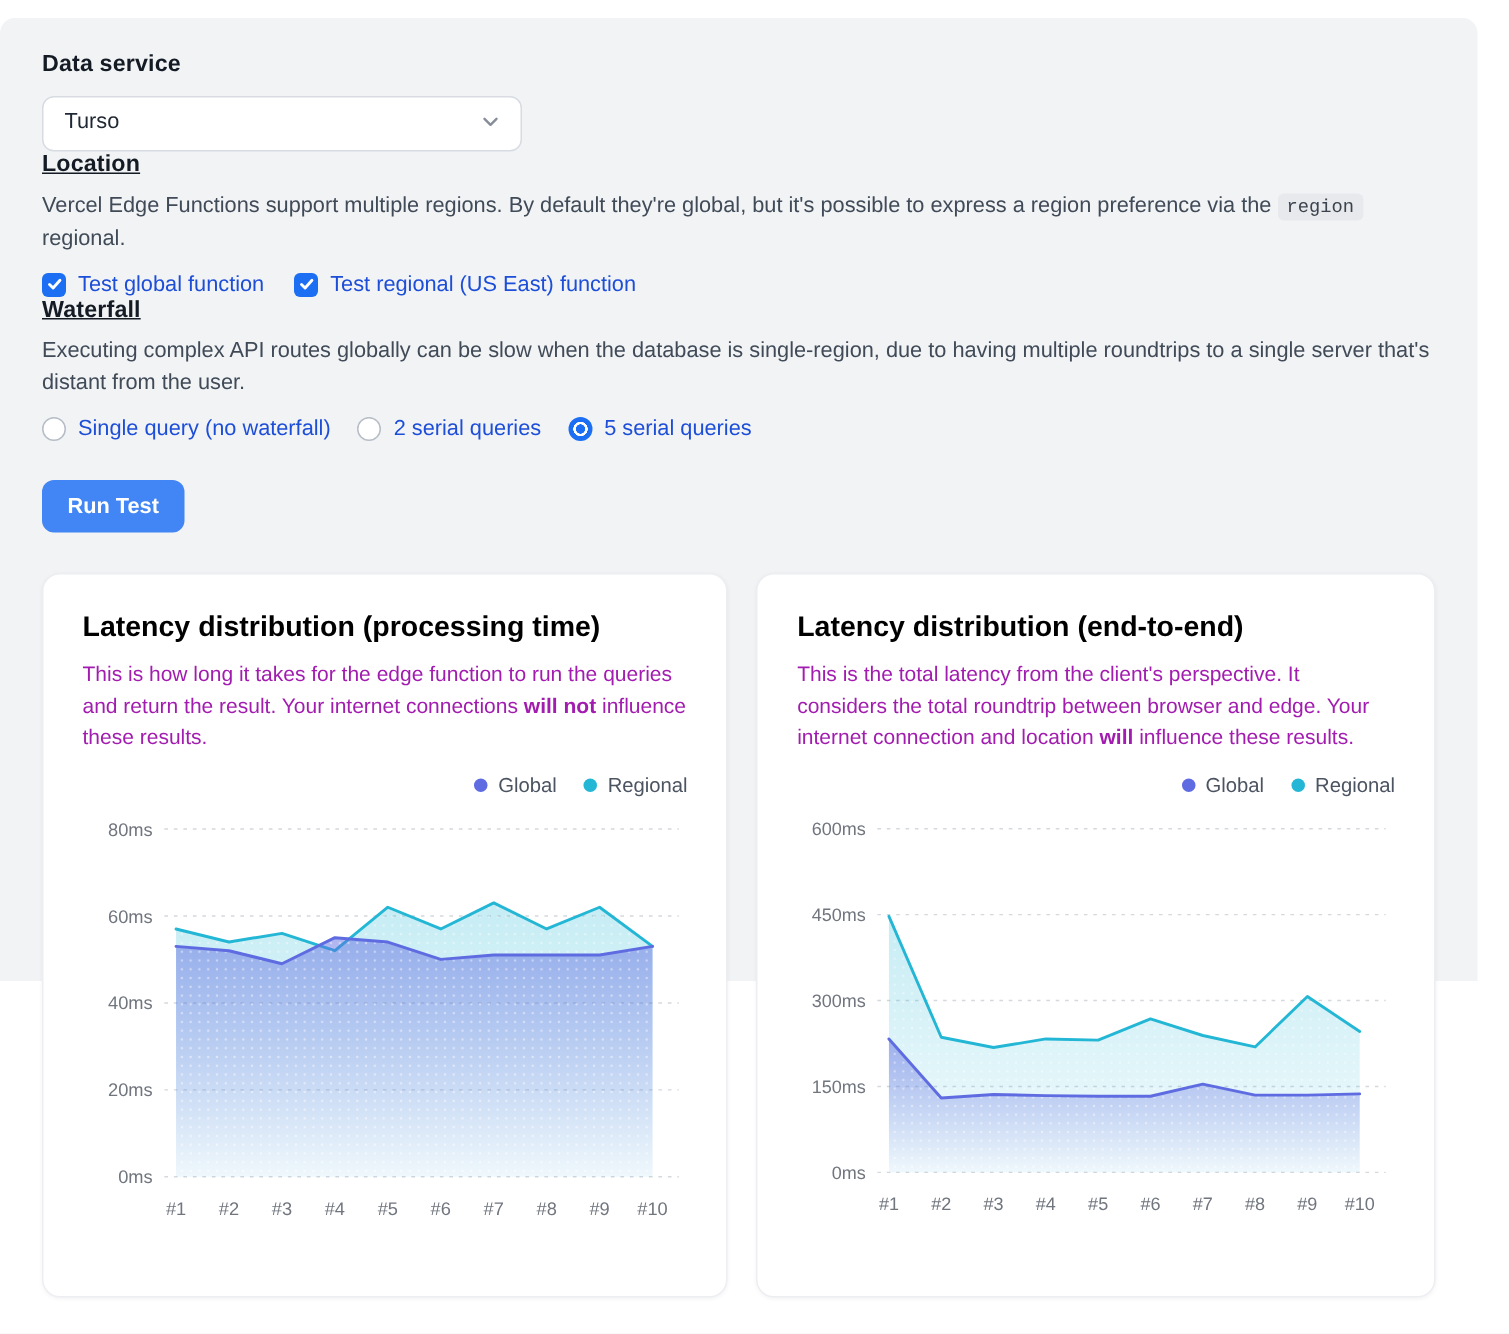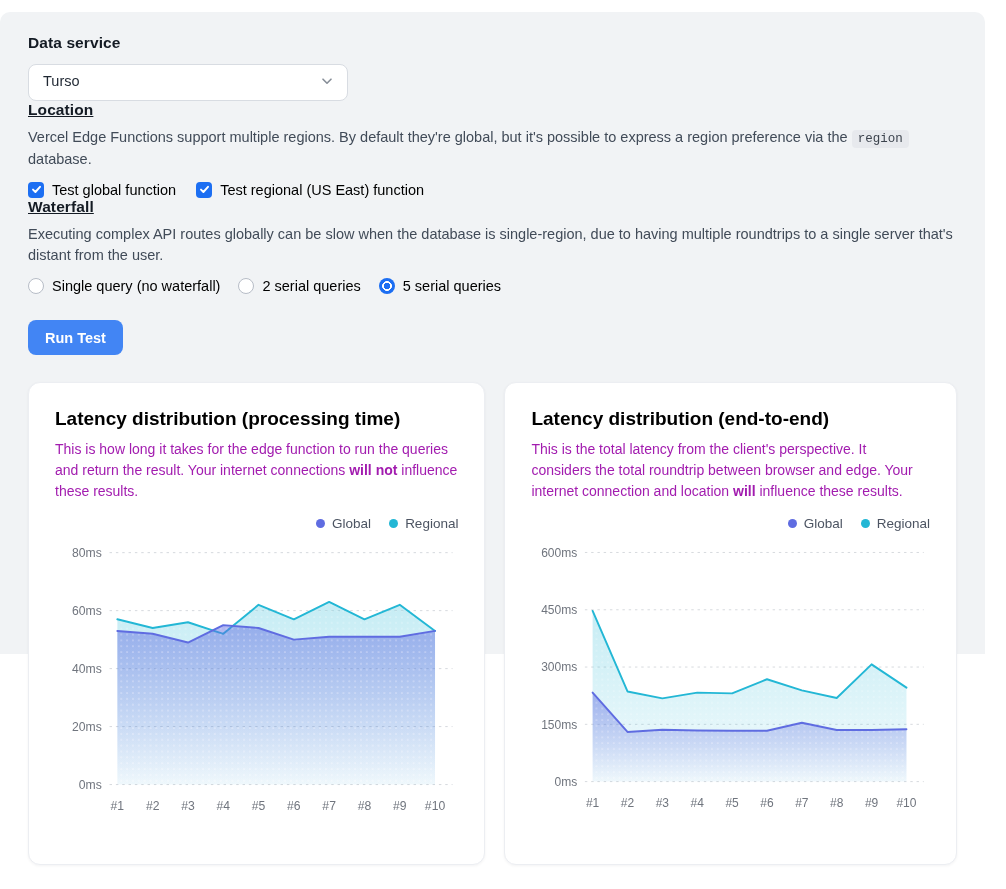--- a/index.html
+++ b/index.html
@@ -25,21 +25,21 @@
   .desc {
     font-size:14.5px; color:#414b58; line-height:1.5; margin:8px 0 0;
     max-width:934px;
   }
   code.tag {
     font-family:"Liberation Mono", monospace; font-size:12.5px;
     background:#e7e9ed; border-radius:4px; padding:2px 6px; color:#3c434d;
   }
   .checks { margin-top:11px; display:flex; gap:20px; }
   .check-row, .radio-row { display:inline-flex; align-items:center; gap:8px;
-    font-size:14.5px; color:#000000; cursor:pointer; }
+    font-size:14.5px; color:#1d4ed8; cursor:pointer; }
   .cb {
     width:16px; height:16px; border-radius:4px; background:#fff;
     border:1px solid #b7bdc7; display:inline-flex; align-items:center; justify-content:center;
     flex:none;
   }
   .cb svg { display:none; }
   .cb.checked { background:var(--accent,#1c6ef2); border:none; }
   .cb.checked svg { display:block; }
   .radios { margin-top:11px; display:flex; gap:18px; }
   .radio {
@@ -84,21 +84,21 @@
   <h3 class="section">Data service</h3>
 
   <div class="select">
     <span>Turso</span>
     <svg class="chevron" width="16" height="16" viewBox="0 0 16 16">
       <path d="M4 6.2 L8 10.2 L12 6.2" fill="none" stroke="#878e98" stroke-width="1.6" stroke-linecap="round" stroke-linejoin="round"></path>
     </svg>
   </div>
 
   <h3 class="section mt-lg">Location</h3>
-  <p class="desc"><span>Vercel Edge Functions support multiple regions. By default they're global, but it's possible to express a region preference via the </span><code class="tag">region</code><span> database.</span></p>
+  <p class="desc"><span>Vercel Edge Functions support multiple regions. By default they're global, but it's possible to express a region preference via the </span><code class="tag">region</code><span> regional.</span></p>
 
   <div class="checks">
     <label class="check-row">
       <span class="cb checked">
         <svg width="11" height="11" viewBox="0 0 11 11">
             <path d="M2 5.6 L4.4 8 L9 2.8" fill="none" stroke="#fff" stroke-width="1.9" stroke-linecap="round" stroke-linejoin="round"></path>
           </svg>
       </span>
       <span>Test global function</span>
     </label>

